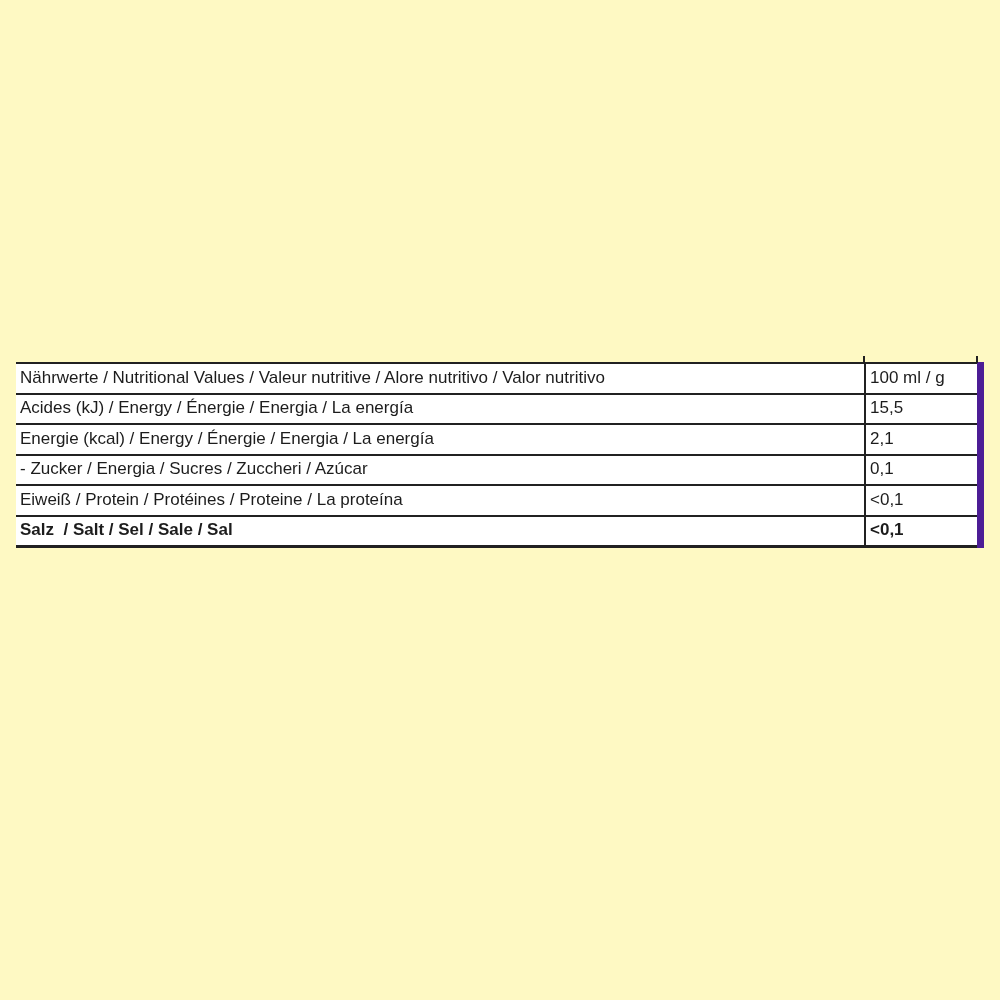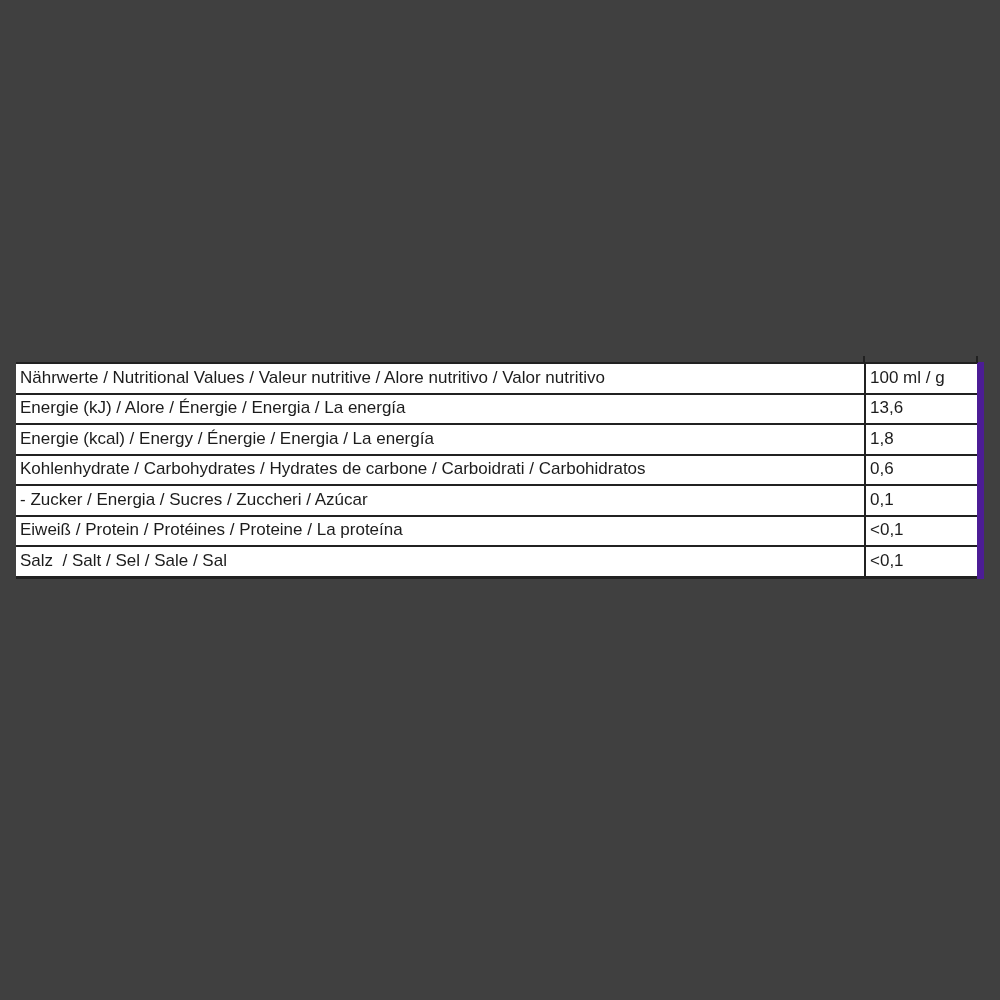--- a/index.html
+++ b/index.html
@@ -7,21 +7,21 @@
     padding: 0;
     background: #ffffff;
     width: 1000px;
     height: 1000px;
     overflow: hidden;
   }
   .page {
     position: relative;
     width: 1000px;
     height: 1000px;
-    background: #404040;
+    background: #fef9c3;
   }
   .nutrition-wrap {
     position: absolute;
     left: 16px;
     top: 362px;
     width: 964px;
   }
   table.nutrition-table {
     border-collapse: collapse;
     table-layout: fixed;
@@ -46,20 +46,21 @@
     border-top: 2px solid #212121;
   }
   .nutrition-table .label-cell {
     border-right: 2px solid #212121;
   }
   .nutrition-table .value-cell {
     border-right: 7px solid #4c1d95;
   }
   .nutrition-table tbody tr:last-child td {
     border-bottom: 3px solid #212121;
+    font-weight: bold;
   }
   
   .overhang {
     position: absolute;
     top: -6px;
     width: 2px;
     height: 7px;
     background: #212121;
   }
   .overhang-divider { left: 847px; }
@@ -78,30 +79,26 @@
         <col style="width:115px">
       </colgroup>
       <thead>
         <tr>
           <th class="label-cell">Nährwerte / Nutritional Values / Valeur nutritive / Alore nutritivo / Valor nutritivo</th>
           <th class="value-cell">100 ml / g</th>
         </tr>
       </thead>
       <tbody>
         <tr>
-          <td class="label-cell">Energie (kJ) / Alore / Énergie / Energia / La energía</td>
-          <td class="value-cell">13,6</td>
+          <td class="label-cell">Acides (kJ) / Energy / Énergie / Energia / La energía</td>
+          <td class="value-cell">15,5</td>
         </tr>
         <tr>
           <td class="label-cell">Energie (kcal) / Energy / Énergie / Energia / La energía</td>
-          <td class="value-cell">1,8</td>
-        </tr>
-        <tr>
-          <td class="label-cell">Kohlenhydrate / Carbohydrates / Hydrates de carbone / Carboidrati / Carbohidratos</td>
-          <td class="value-cell">0,6</td>
+          <td class="value-cell">2,1</td>
         </tr>
         <tr>
           <td class="label-cell">- Zucker / Energia / Sucres / Zuccheri / Azúcar</td>
           <td class="value-cell">0,1</td>
         </tr>
         <tr>
           <td class="label-cell">Eiweiß / Protein / Protéines / Proteine / La proteína</td>
           <td class="value-cell">&lt;0,1</td>
         </tr>
         <tr>

